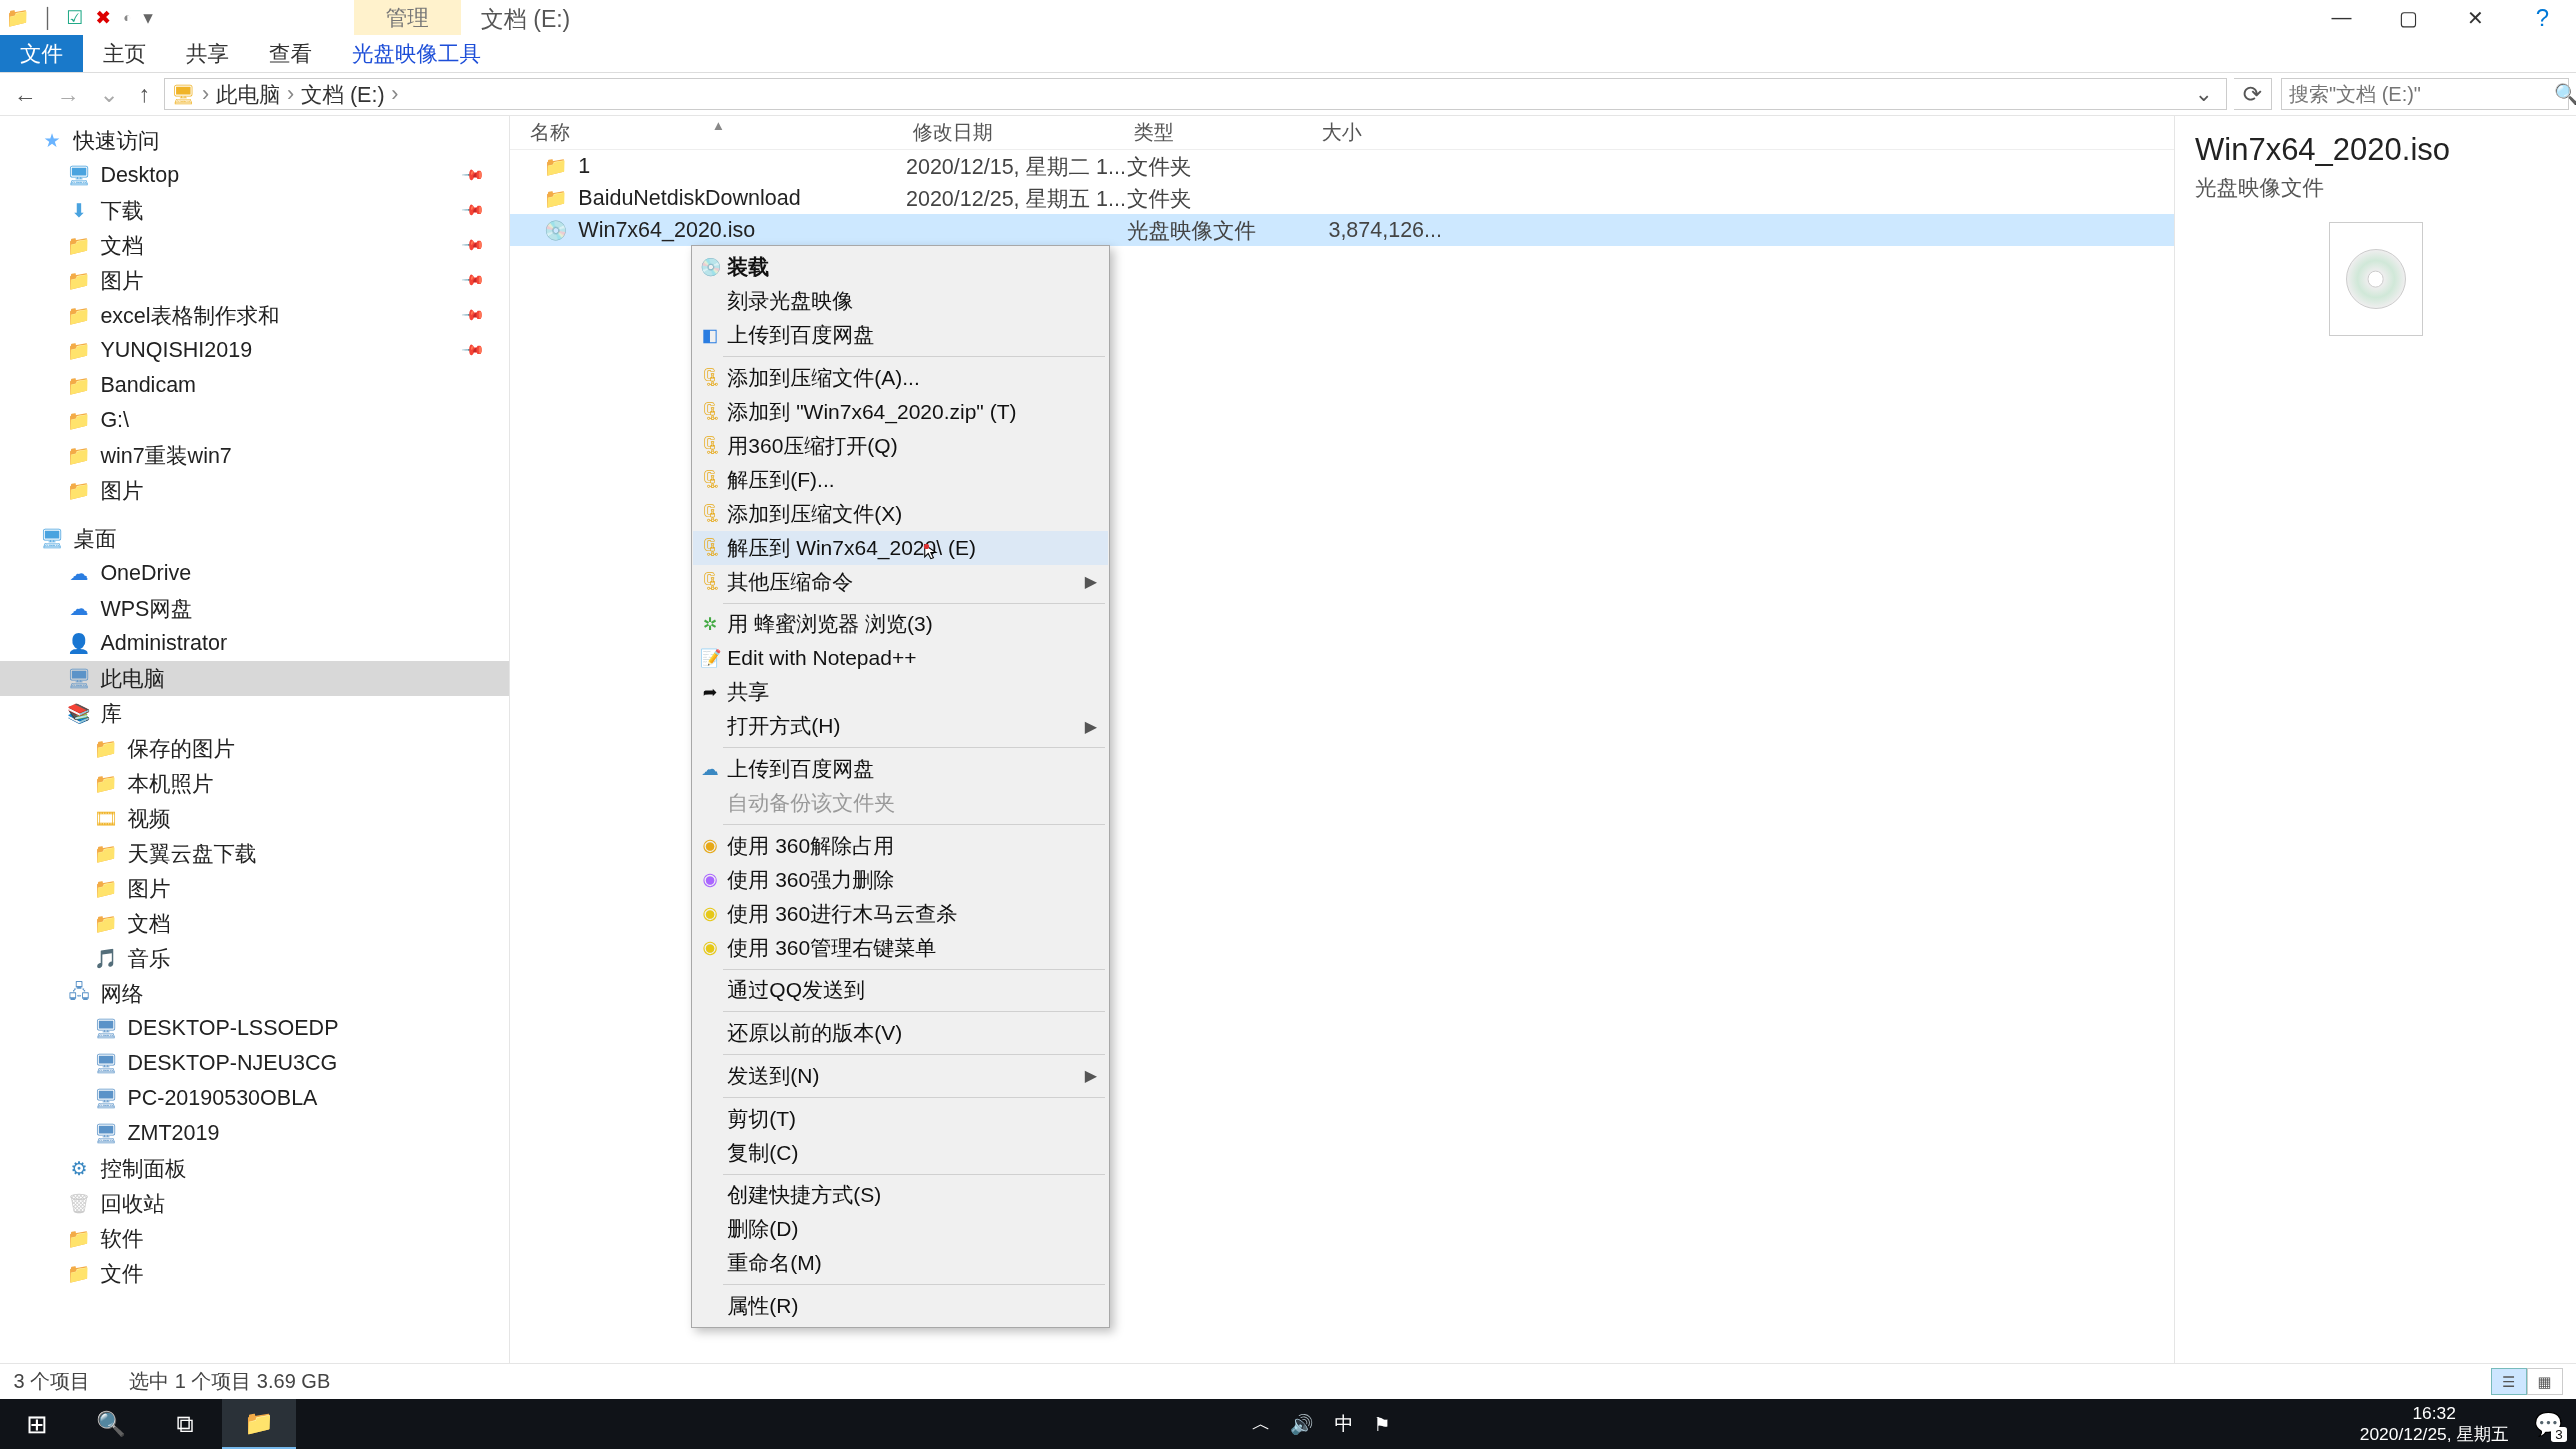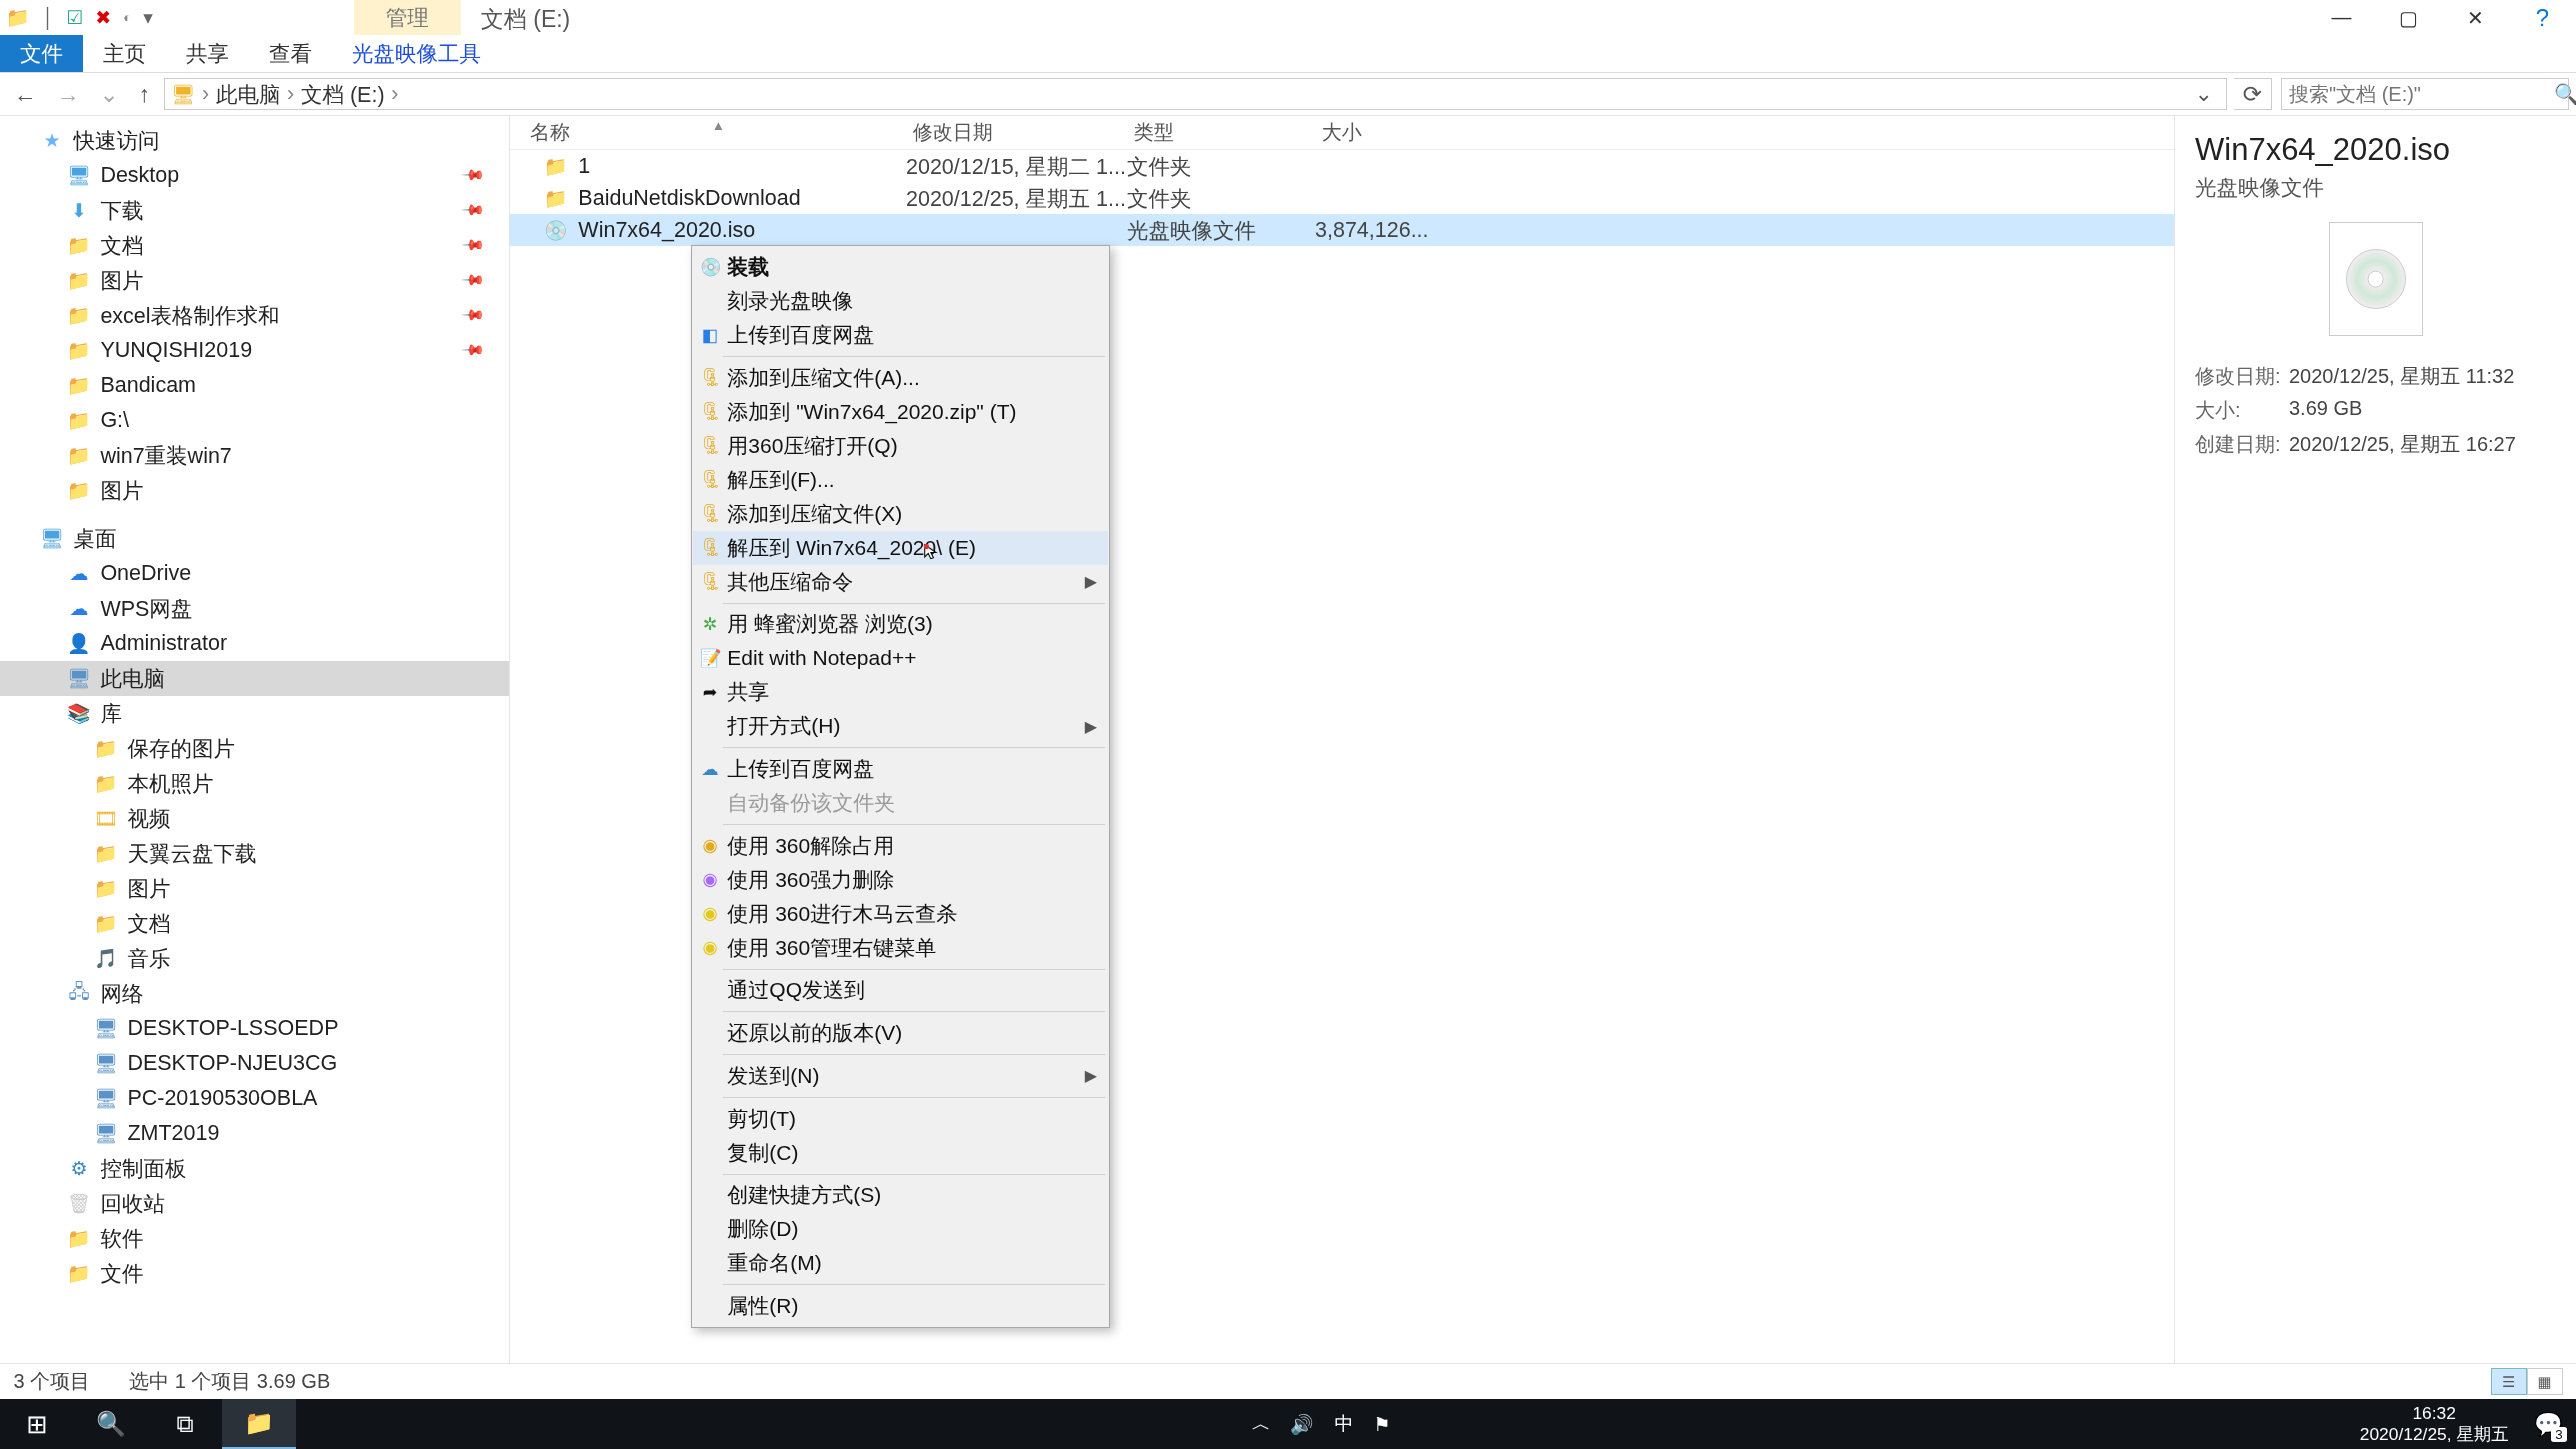--- a/index.html
+++ b/index.html
@@ -69,21 +69,21 @@
   .c-name .sort { position: absolute; right: 181px; top: -0.7px; color: #888; font-size: 13.4px; }
   .c-date { width: 221px; }
   .c-type { width: 188px; }
   .c-size { width: 154px; }
   .row { height: 32px; display: flex; align-items: center; font-size: 21.5px; color: #222; }
   .row .cn { width: 396px; padding-left: 34px; display: flex; align-items: center; gap: 10.7px; }
   .row .cn .fic { color: #f0b429; font-size: 19px; }
   .row .cn .fic.disc { color: #bbb; }
   .row .cd { width: 221px; color: #444; font-size: 21.5px; white-space: nowrap; overflow: hidden; text-overflow: ellipsis; }
   .row .ct { width: 188px; color: #444; }
-  .row .cs { width: 154px; color: #444; padding-right: 27px; }
+  .row .cs { width: 154px; color: #444; text-align: right; padding-right: 27px; }
   .row.sel { background: #cde8ff; }
   .row.sel .cd, .row.sel .ct { opacity: 0; }
 
   
   .details { width: 402px; border-left: 0.7px solid #e5e5e5; padding: 16px 20px; }
   .details .fname { font-size: 31px; color: #222; margin-bottom: 5.4px; }
   .details .ftype { font-size: 21.5px; color: #555; margin-bottom: 20px; }
   .details .thumb { width: 94px; height: 114px; border: 0.7px solid #ccc; margin: 0 auto 27px; display: flex; align-items: center; justify-content: center; }
   .details .disc { width: 60px; height: 60px; border-radius: 50%; background: radial-gradient(circle, #fff 0%, #eee 20%, #d0e8d8 45%, #eee 70%, #ddd 100%); border: 0.7px solid #ccc; position: relative; }
   .details .disc::after { content: ""; position: absolute; width: 14.8px; height: 14.8px; background: #fff; border: 0.7px solid #ccc; border-radius: 50%; top: 50%; left: 50%; transform: translate(-50%,-50%); }
@@ -355,34 +355,20 @@
       <div class="cs">3,874,126...</div>
     </div>
   </div>
 
   <div class="details">
     <div class="fname">Win7x64_2020.iso</div>
     <div class="ftype">光盘映像文件</div>
     <div class="thumb">
         <div class="disc"></div>
       </div>
-    <div class="meta">
-      <div>
-          <span class="k">修改日期:</span>
-          <span>2020/12/25, 星期五 11:32</span>
-        </div>
-      <div>
-          <span class="k">大小:</span>
-          <span>3.69 GB</span>
-        </div>
-      <div>
-          <span class="k">创建日期:</span>
-          <span>2020/12/25, 星期五 16:27</span>
-        </div>
-    </div>
   </div>
 </div>
 
 <div class="status">
   <span>3 个项目</span>
   <span>选中 1 个项目  3.69 GB</span>
   <div class="views">
     <div class="act">☰</div>
     <div>▦</div>
   </div>

